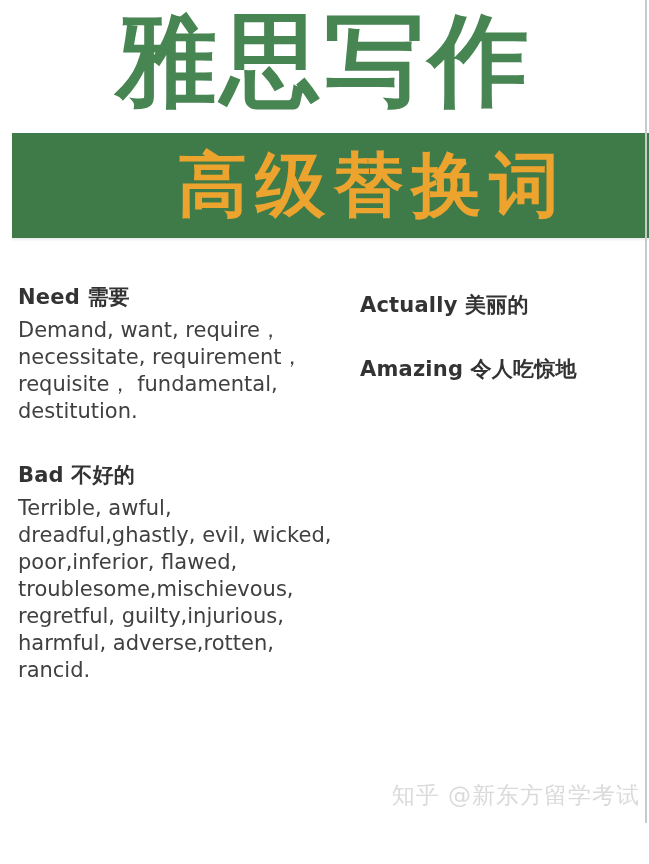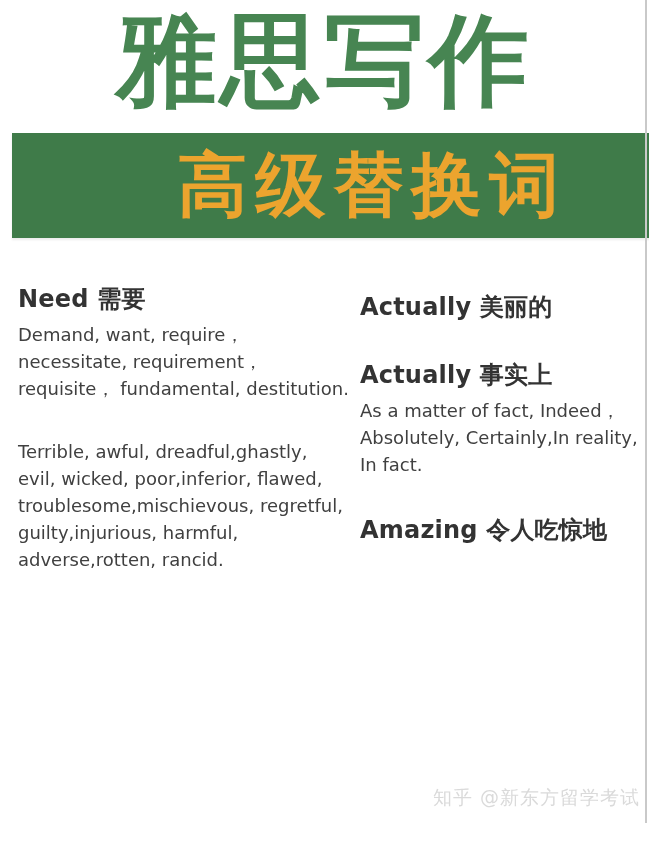--- a/index.html
+++ b/index.html
@@ -46,36 +46,36 @@
     letter-spacing: 8px;
     color: var(--banner-orange, #eca42e);
     white-space: nowrap;
   }
   .col { position: absolute; }
   .col-left  { left: 18px;  top: 283px; width: 332px; }
   .col-right { left: 360px; top: 291px; width: 290px; }
   .vocab-section { margin: 0 0 36px 0; }
   .section-heading {
     margin: 0 0 6px 0;
-    font-size: 24px;
+    font-size: 21px;
     font-weight: bold;
     color: var(--heading-gray, #333333);
     letter-spacing: 0.2px;
   }
   .section-body {
     margin: 0;
-    font-size: 18px;
+    font-size: 21px;
     line-height: 27px;
     color: var(--body-gray, #404040);
   }
   .watermark {
     position: absolute;
     right: 9px;
     bottom: 12px;
-    font-size: 19px;
+    font-size: 23px;
     letter-spacing: 1px;
     color: var(--watermark-gray, #dadada);
     text-shadow: 0 1px 0 #ffffff;
     white-space: nowrap;
   }
   .page-edge-line {
     position: absolute;
     top: 0;
     right: 2px;
     width: 2px;
@@ -93,31 +93,28 @@
   <div class="banner">
     <span class="banner-text">高级替换词</span>
   </div>
 
   <div class="col col-left">
     <section class="vocab-section">
       <h2 class="section-heading">Need 需要</h2>
       <p class="section-body">Demand, want, require，necessitate, requirement，requisite， fundamental, destitution.</p>
     </section>
     <section class="vocab-section">
+      <h2 class="section-heading">Bad 不好的</h2>
       <p class="section-body">Terrible, awful, dreadful,ghastly, evil, wicked, poor,inferior, flawed, troublesome,mischievous, regretful, guilty,injurious, harmful, adverse,rotten, rancid.</p>
     </section>
   </div>
 
   <div class="col col-right">
     <section class="vocab-section">
       <h2 class="section-heading">Actually 美丽的</h2>
-    </section>
-    <section class="vocab-section">
-      <h2 class="section-heading">Actually 事实上</h2>
-      <p class="section-body">As a matter of fact, Indeed，Absolutely, Certainly,In reality, In fact.</p>
     </section>
     <section class="vocab-section">
       <h2 class="section-heading">Amazing 令人吃惊地</h2>
 
     </section>
   </div>
 
   <div class="watermark">知乎 @新东方留学考试</div>
 
   <div class="page-edge-line"></div>

